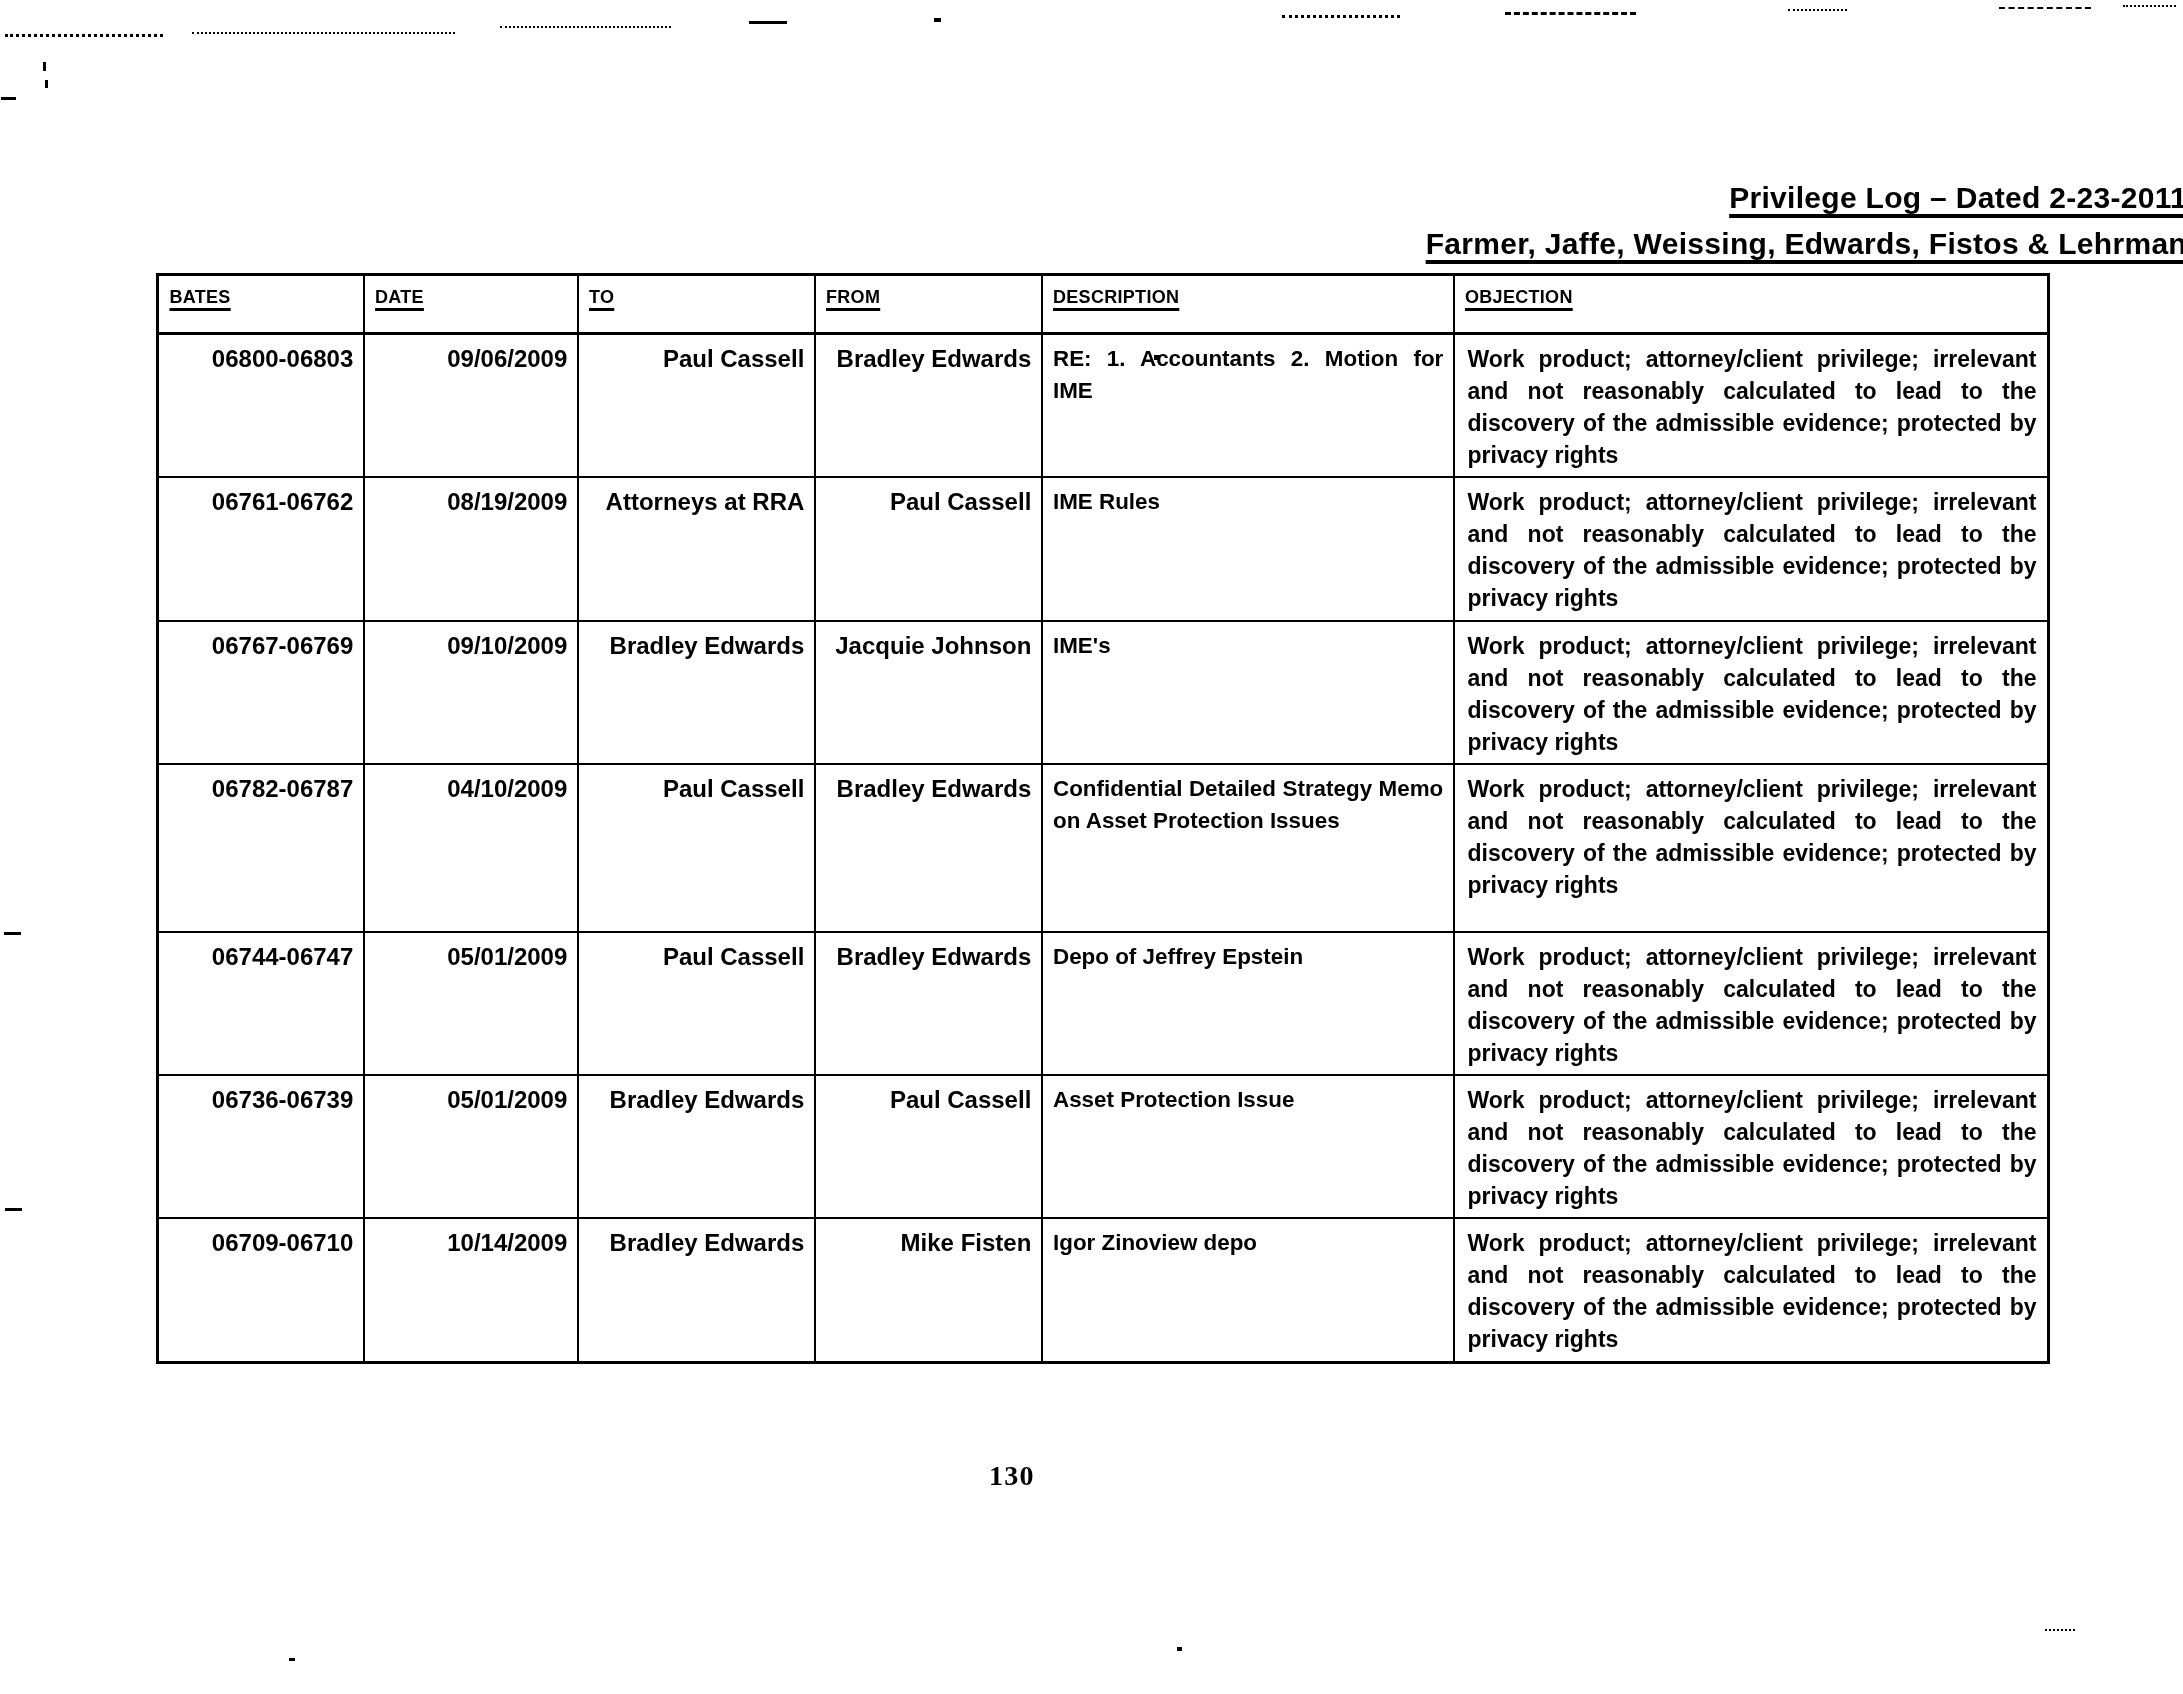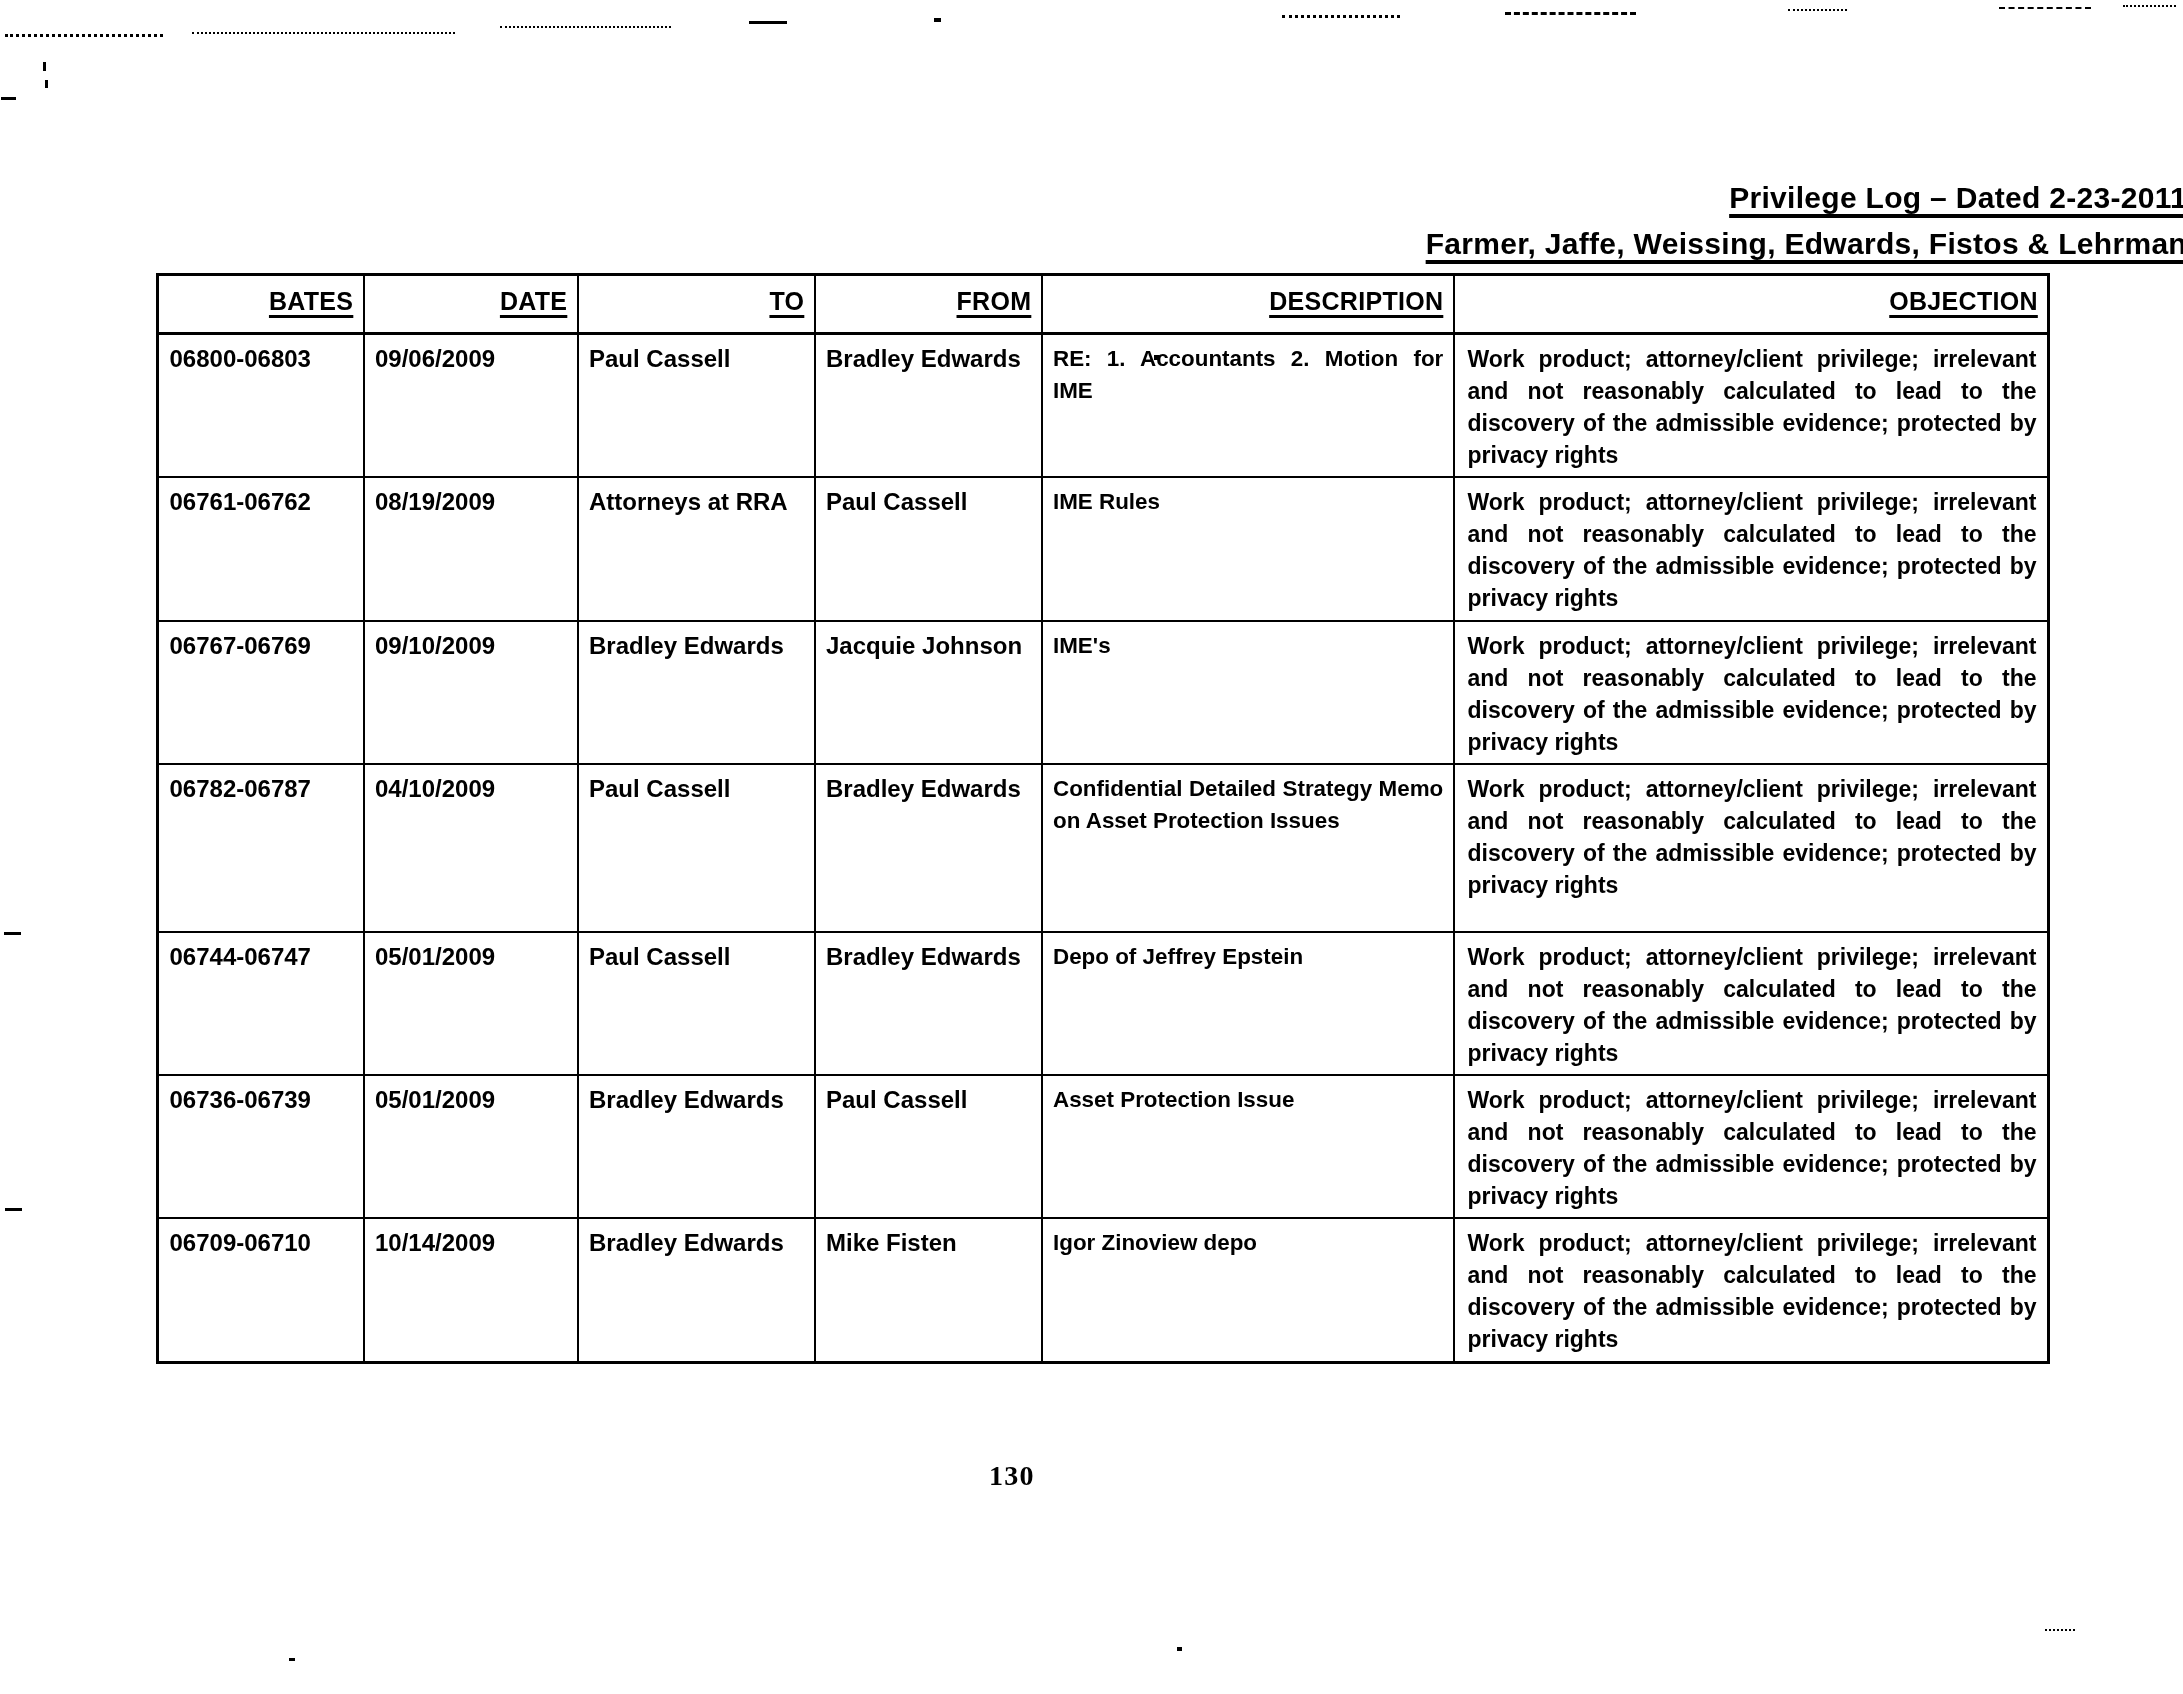--- a/index.html
+++ b/index.html
@@ -47,35 +47,36 @@
   }
   .privilege-log th, .privilege-log td {
     border: 2px solid #000;
     vertical-align: top;
     padding: 8px 9.2px 5.3px 10.5px;
     font-weight: 600;
     overflow: hidden;
   }
   .privilege-log thead tr { height: 59px; }
   .privilege-log th {
-    text-align: right;
-    font-size: 25px;
+    text-align: left;
+    font-size: 18px;
     font-weight: 700;
     border-bottom-width: 3.3px;
     padding-top: 10.5px;
     letter-spacing: 0.3px;
   }
   .hdr-label {
     text-decoration: underline;
     text-decoration-thickness: 3.3px;
     text-underline-offset: 5.3px;
   }
   .privilege-log td {
     font-size: 24px;
     line-height: 32px;
+    text-align: right;
   }
   .col-bates   { width: 206px; }
   .col-date    { width: 214px; }
   .col-to      { width: 237px; }
   .col-from    { width: 227px; }
   .col-desc    { width: 412px; margin-left: 48px; }
   .col-obj     { width: 595px; }
   td.col-desc {
     text-align: justify;
     font-size: 22.4px;

